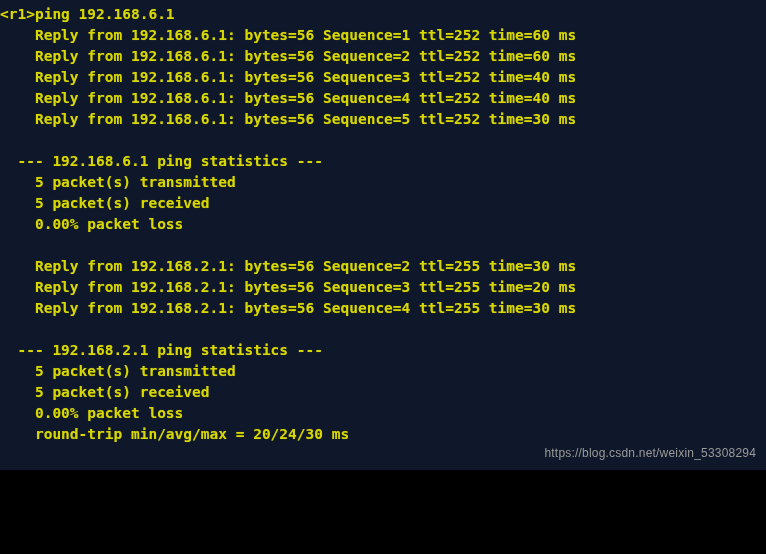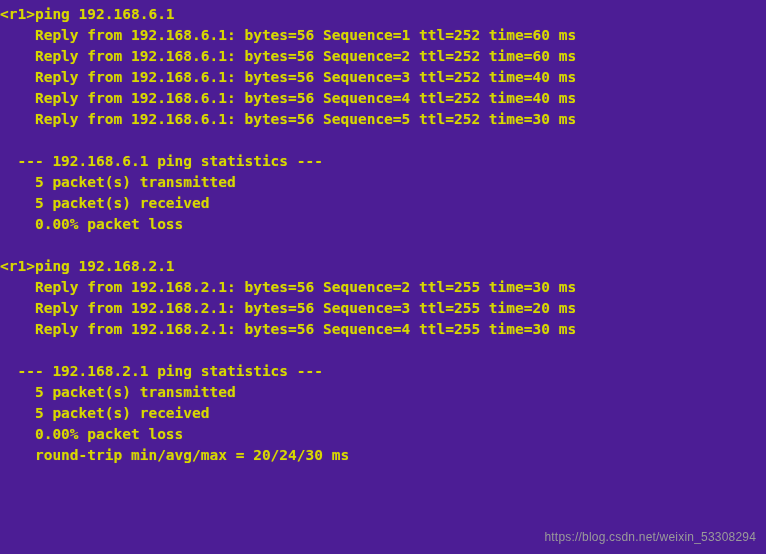--- a/index.html
+++ b/index.html
@@ -3,22 +3,22 @@
 <meta charset="utf-8">
 <style>
   html, body {
     margin: 0;
     padding: 0;
     background: #000000;
   }
   #terminal {
     position: relative;
     width: 766px;
-    height: 554px;
-    background: #4c1d95;
+    height: 470px;
+    background: #0f172a;
     overflow: hidden;
     font-family: "DejaVu Sans Mono", "Liberation Mono", monospace;
     font-size: 14.5px;
     line-height: 21px;
     color: #d8d800;
     letter-spacing: 0px;
   }
   .screen {
     padding: 4px 0 0 0;
   }
@@ -56,21 +56,20 @@
     <div class="line">    Reply from 192.168.6.1: bytes=56 Sequence=3 ttl=252 time=40 ms</div>
     <div class="line">    Reply from 192.168.6.1: bytes=56 Sequence=4 ttl=252 time=40 ms</div>
     <div class="line">    Reply from 192.168.6.1: bytes=56 Sequence=5 ttl=252 time=30 ms</div>
     <div class="line blank"></div>
     <div class="line">  --- 192.168.6.1 ping statistics ---</div>
     <div class="line">    5 packet(s) transmitted</div>
     <div class="line">    5 packet(s) received</div>
     <div class="line">    0.00% packet loss</div>
     <div class="line blank"></div>
 
-    <div class="line">&lt;r1&gt;ping 192.168.2.1</div>
     <div class="line">    Reply from 192.168.2.1: bytes=56 Sequence=2 ttl=255 time=30 ms</div>
     <div class="line">    Reply from 192.168.2.1: bytes=56 Sequence=3 ttl=255 time=20 ms</div>
     <div class="line">    Reply from 192.168.2.1: bytes=56 Sequence=4 ttl=255 time=30 ms</div>
     <div class="line blank"></div>
     <div class="line">  --- 192.168.2.1 ping statistics ---</div>
     <div class="line">    5 packet(s) transmitted</div>
     <div class="line">    5 packet(s) received</div>
     <div class="line">    0.00% packet loss</div>
     <div class="line">    round-trip min/avg/max = 20/24/30 ms</div>
 

